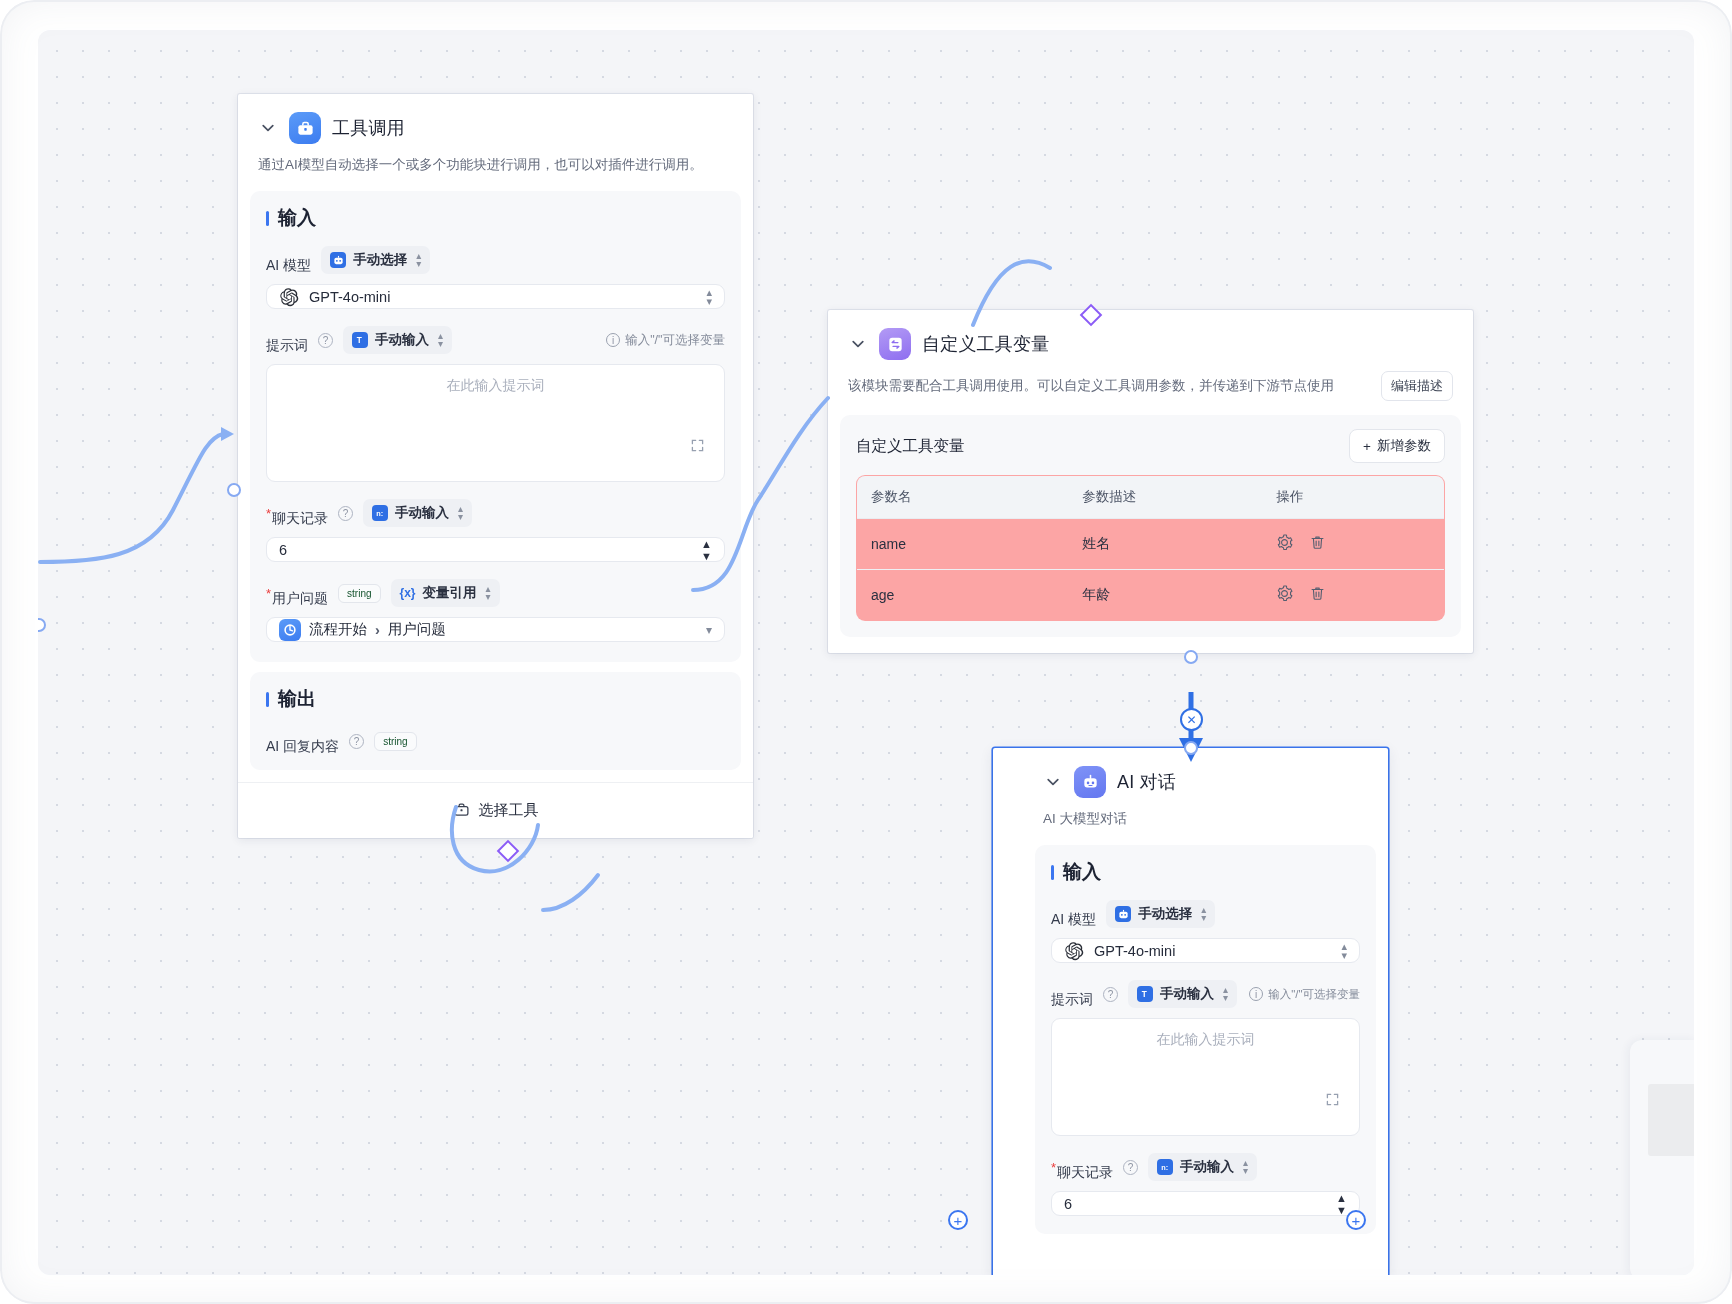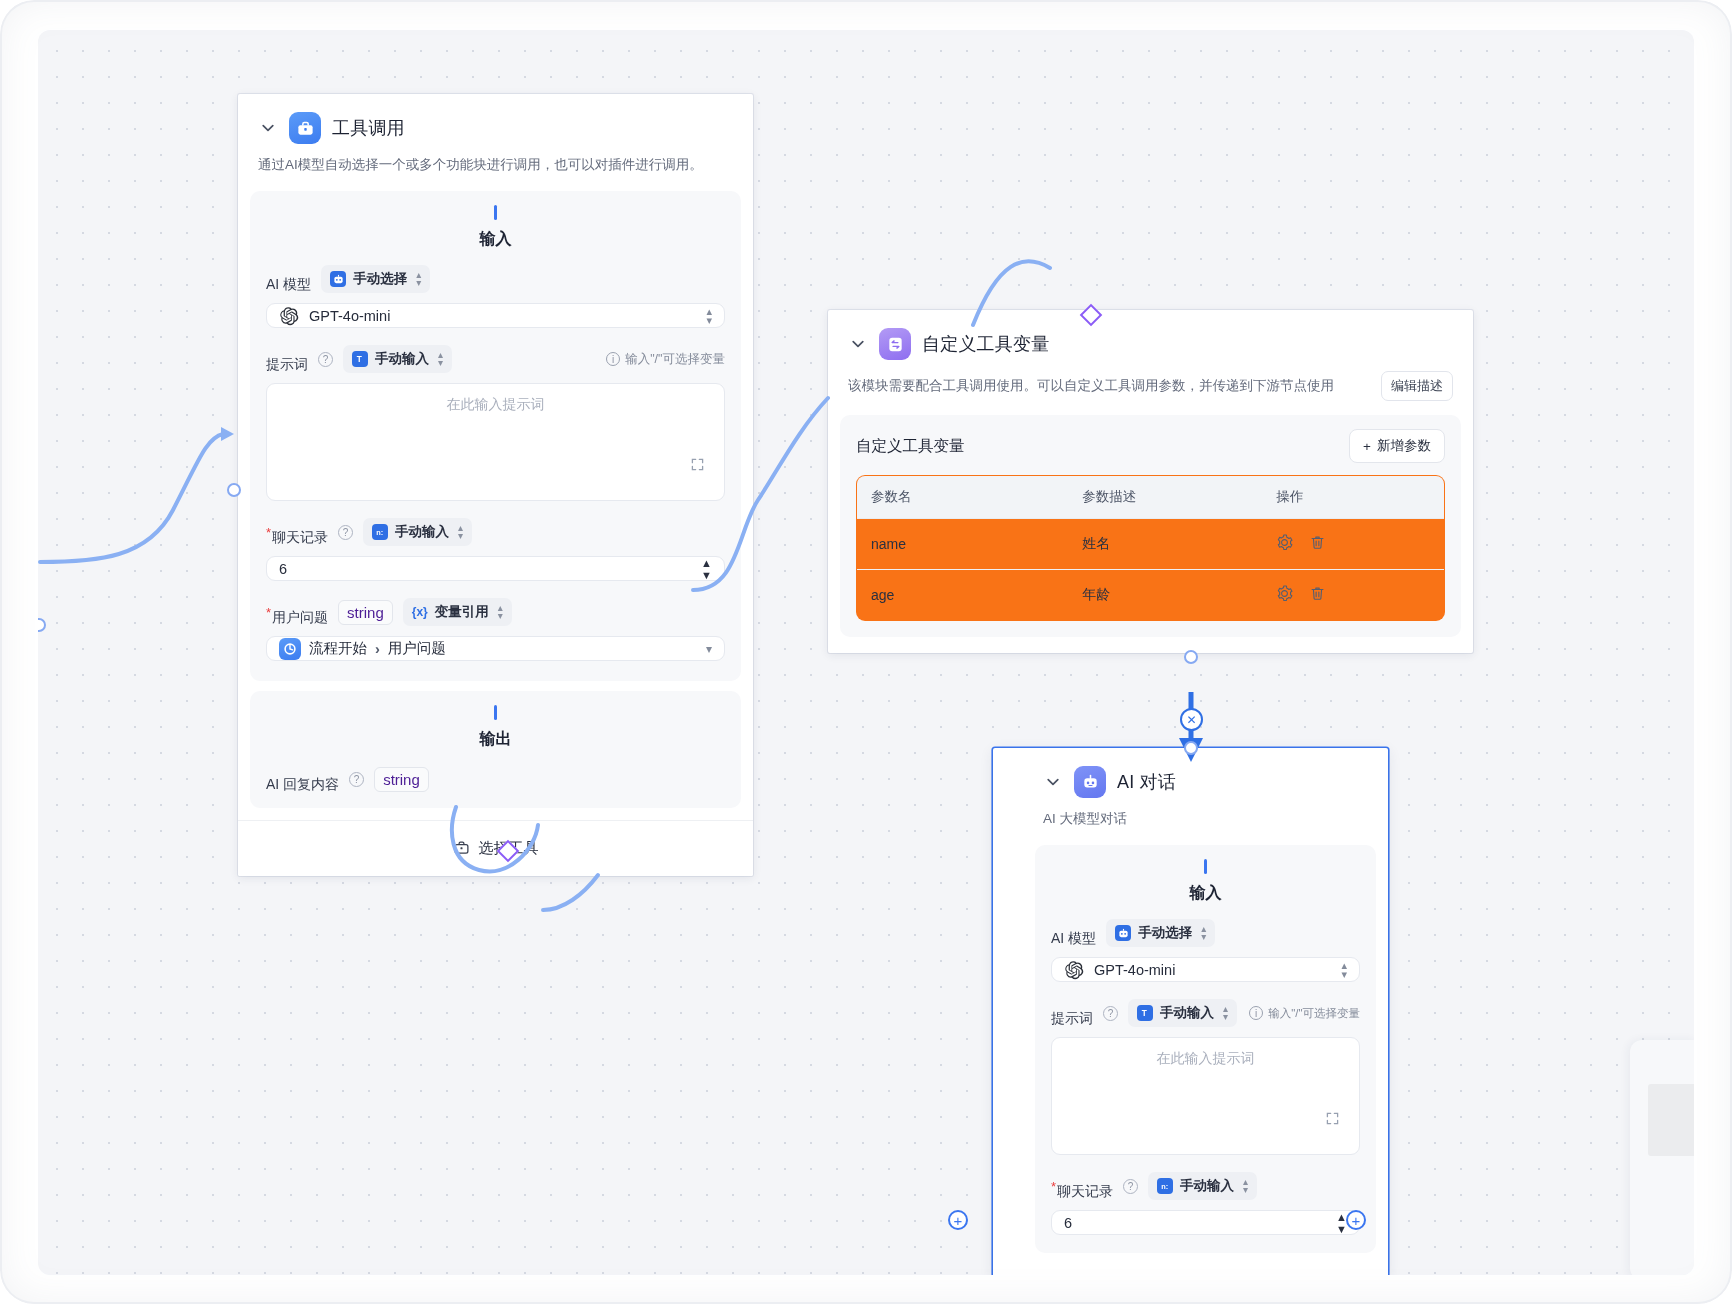--- a/index.html
+++ b/index.html
@@ -85,21 +85,21 @@
   
   .section{
     margin:16px 12px 12px 12px;
     background:#f7f8fa;
     border-radius:10px;
     padding:14px 16px 18px 16px;
   }
   .section.tight{ padding-bottom:14px; }
   .sec-title{
     display:flex; align-items:center; gap:9px;
-    font-size:16px; color:#1d2333; font-weight:600; margin-bottom:14px;flex-direction:column;
+    font-size:19px; color:#1d2333; font-weight:600; margin-bottom:14px;
   }
   .sec-bar{ width:3px;height:15px;background:#3b76f0;border-radius:2px;flex:none; }
 
   .field-row{
     display:flex; align-items:center; gap:10px; margin-bottom:9px; flex-wrap:nowrap;
   }
   .f-label{ font-size:14px; color:#343b4c; white-space:nowrap;margin-top:12px; }
   .req{ color:#ea3d3d; font-size:13px; vertical-align:super; line-height:0; margin-right:1px;}
   .qmark{
     width:15px;height:15px;border-radius:50%;border:1.2px solid #aeb4c2;color:#8d94a3;
@@ -107,22 +107,22 @@
   }
   .pill{
     display:inline-flex;align-items:center;gap:7px;
     background:#eef0f4; border-radius:7px; padding:5px 9px;
     font-size:13.5px; color:#2a3040; font-weight:600; white-space:nowrap;
   }
   .pill .sq{ width:16px;height:16px;border-radius:4px;display:flex;align-items:center;justify-content:center;flex:none;}
   .sq-blue{ background:#2f6fe4; }
   .updown{ color:#8a91a0; font-size:10px; line-height:8px; display:flex; flex-direction:column; margin-left:2px;}
   .tag{
-    border:1px solid #e3e6ec; background:#fafbfc; color:#4c1d95;
-    border-radius:6px; padding:3px 8px; font-size:15px; white-space:nowrap;
+    border:1px solid #e3e6ec; background:#fafbfc; color:#14532d;
+    border-radius:6px; padding:3px 8px; font-size:10px; white-space:nowrap;
   }
   .hint{
     margin-left:auto; display:flex; align-items:center; gap:5px;
     font-size:12.5px; color:#848b9a; white-space:nowrap;
   }
   .hint .i{
     width:14px;height:14px;border-radius:50%;border:1.2px solid #9aa1af;color:#8d94a3;
     font-size:10px;display:inline-flex;align-items:center;justify-content:center;flex:none;
   }
 
@@ -163,21 +163,21 @@
     padding:14px 16px 16px 16px;
   }
   .panel-head{ display:flex; align-items:center; margin-bottom:12px; }
   .panel-title{ font-size:15.5px; color:#1d2333; font-weight:500; }
   .btn-add{
     margin-left:auto; border:1px solid #e3e6ec; background:#fff; border-radius:8px;
     font-size:13.5px; color:#2a3040; padding:7px 13px; display:flex; align-items:center; gap:6px;
     font-family:inherit; cursor:pointer;
   }
   table.vars{
-    width:100%; border-collapse:collapse; background:#f97316;
+    width:100%; border-collapse:collapse; background:#fca5a5;
     border:1px solid #e9ecf1; border-radius:9px; overflow:hidden;
   }
   table.vars th{
     background:#f2f4f7; text-align:left; font-weight:500;
     font-size:13.5px; color:#4c５; color:#4c5466; padding:12px 14px;
     border-bottom:1px solid #e9ecf1;
   }
   table.vars td{
     padding:15px 14px; font-size:14px; color:#2a3040; border-bottom:1px solid #eef0f4;
   }

